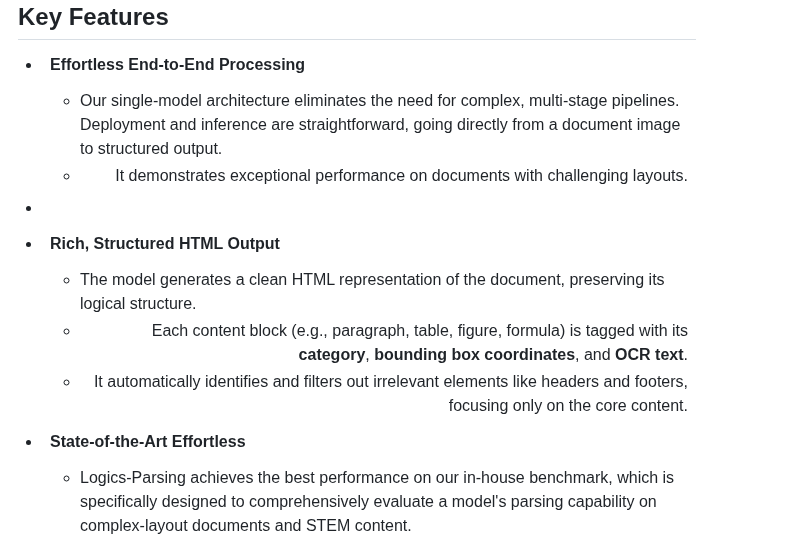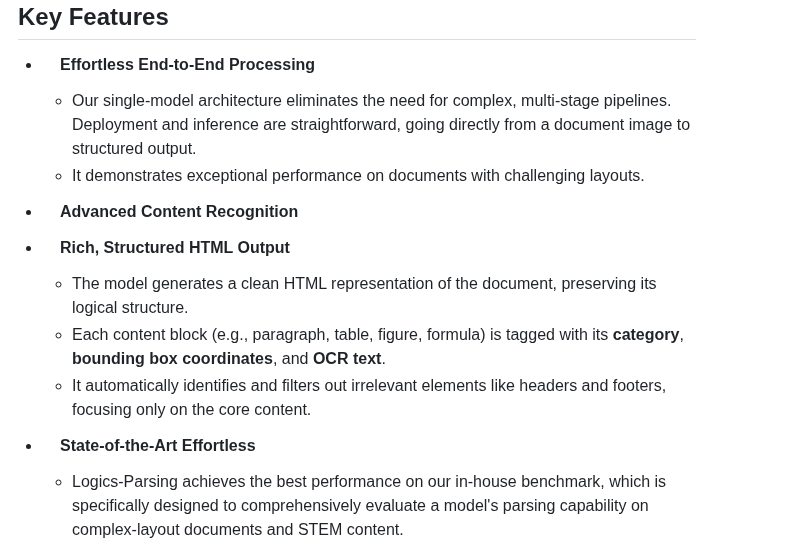--- a/index.html
+++ b/index.html
@@ -30,51 +30,51 @@
   }
   ul.features {
     margin: 0;
     padding-left: 24px;
     list-style-type: disc;
   }
   ul.features > li {
     margin: 0;
   }
   p.feature-title {
-    margin: 12px 18px;
+    margin: 12px 8px;
     font-weight: 700;
   }
   ul.features > li:first-child > p.feature-title {
     margin-top: 0;
   }
   ul.points {
-    margin: 0;
+    margin: 8px;
     padding-left: 30px;
     list-style-type: circle;
   }
   ul.points > li + li {
     margin-top: 3px;
+    text-align: right;
   }
   strong { font-weight: 700; }
 </style>
 </head>
 <body>
 
 <div class="page">
   <h2 class="section-title">Key Features</h2>
   <ul class="features">
       <li>
         <p class="feature-title"><strong>Effortless End-to-End Processing</strong></p>
         <ul class="points">
           <li>Our single-model architecture eliminates the need for complex, multi-stage pipelines. Deployment and inference are straightforward, going directly from a document image to structured output.</li>
           <li>It demonstrates exceptional performance on documents with challenging layouts.</li>
         </ul>
       </li>
       <li>
-        <p class="feature-title"><strong>Advanced Content Recognition</strong></p>
       </li>
       <li>
         <p class="feature-title"><strong>Rich, Structured HTML Output</strong></p>
         <ul class="points">
           <li>The model generates a clean HTML representation of the document, preserving its logical structure.</li>
           <li>Each content block (e.g., paragraph, table, figure, formula) is tagged with its <strong>category</strong>, <strong>bounding box coordinates</strong>, and <strong>OCR text</strong>.</li>
           <li>It automatically identifies and filters out irrelevant elements like headers and footers, focusing only on the core content.</li>
         </ul>
       </li>
       <li>

